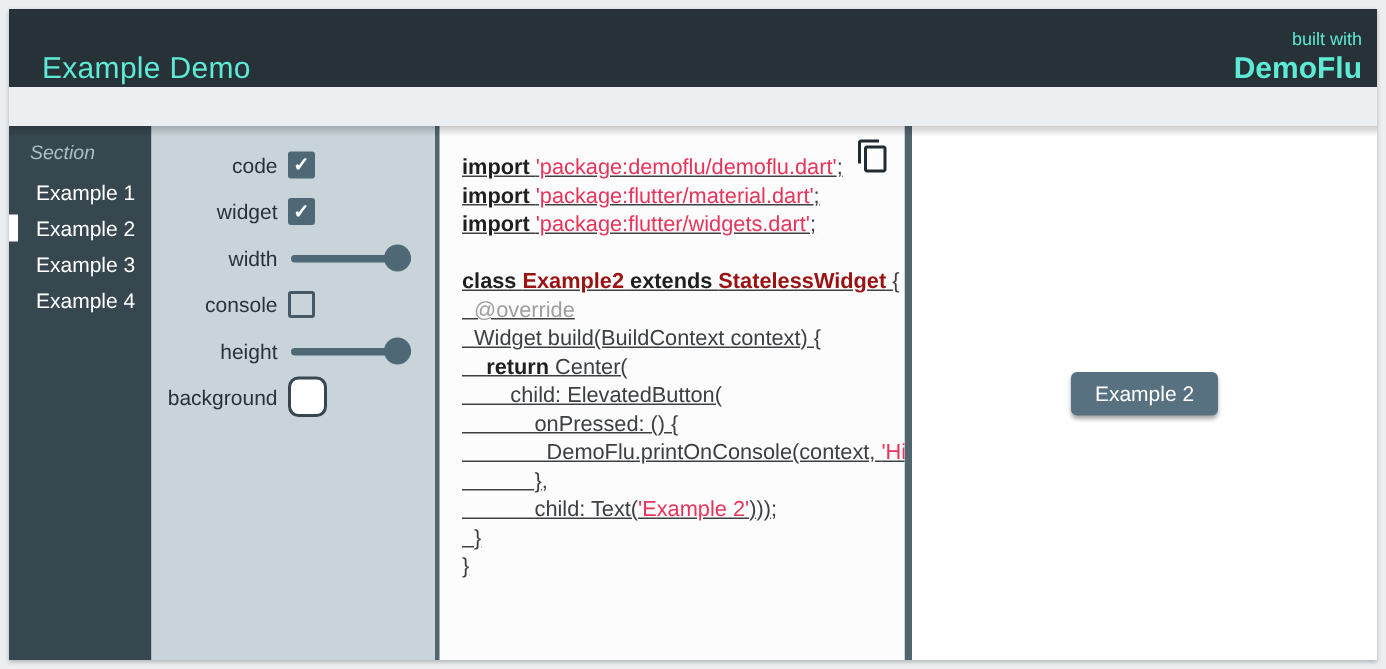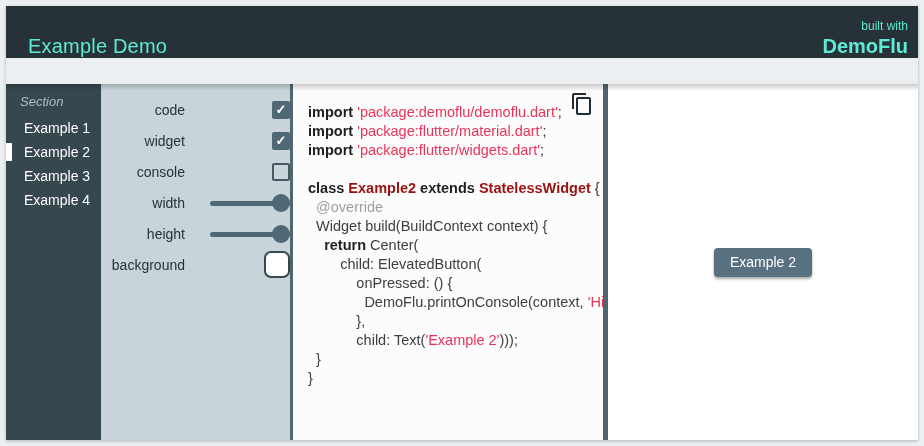--- a/index.html
+++ b/index.html
@@ -16,35 +16,35 @@
   .body { flex:1; display:flex; position:relative; min-height:0;margin-top:26px; }
   .body::before { content:""; position:absolute; left:0; right:0; top:0; height:7px;
     background:linear-gradient(rgba(0,0,0,0.20), rgba(0,0,0,0)); z-index:6; pointer-events:none; }
 
   .sidebar { flex:0 0 95px; background:var(--sidebar-bg,#37474F); color:#fff; padding-top:10px; }
   .section-label { font-style:italic; font-size:13px; color:#AFBEC6; padding-left:14px; height:22px; }
   .side-item { height:24px; line-height:24px; padding-left:18px; font-size:14px; position:relative; cursor:pointer; white-space:nowrap; }
   .side-item.selected::before { content:""; position:absolute; left:0; top:3px; width:6px; height:18px; background:#fff; }
 
   .controls { flex:0 0 189px; background:var(--controls-bg,#C9D4DA); padding-top:10px; }
-  .ctrl-row { height:31px; display:flex; align-items:center;justify-content:space-between; }
+  .ctrl-row { height:31px; display:flex; align-items:center; }
   .ctrl-label { flex:0 0 84px; text-align:right; font-size:14px; color:#263238; }
   .ctrl-field { margin-left:7px; display:flex; align-items:center; }
   .checkbox { width:18px; height:18px; border-radius:2px; border:2px solid #455A64; display:flex; align-items:center; justify-content:center; cursor:pointer; background:transparent; }
   .checkbox.checked { border:none; background:var(--accent,#4E6875); }
   .checkbox.checked::after { content:"\2713"; color:#fff; font-size:13px; font-weight:bold; line-height:1; }
   .slider { position:relative; width:80px; height:18px; margin-left:2px; cursor:pointer; }
   .slider-track { position:absolute; left:0; right:0; top:7px; height:5px; border-radius:2.5px; background:var(--accent,#4E6875); }
   .slider-thumb { position:absolute; top:0; width:18px; height:18px; border-radius:50%; background:var(--accent,#4E6875); }
   .swatch { width:26px; height:27px; border-radius:7px; border:2px solid #36474F; background:#fff; cursor:pointer; }
 
   .code-panel { flex:1 1 0; background:#FCFCFC; border-left:3px solid var(--divider,#51656F); position:relative; overflow:hidden; min-width:0; }
   .copy-btn { position:absolute; top:7px; right:8px; width:26px; height:26px; background:transparent; border:none; padding:1px; cursor:pointer; }
   .code { padding:19px 8px 0 15px; font-size:14.5px; line-height:19px; white-space:pre; color:var(--code-plain,#3C4043); }
-  .code-line { min-height:19px; }
+  .code-line { min-height:19px;text-decoration:underline; }
   .tok-keyword { font-weight:bold; color:var(--code-keyword,#1F1F1F); }
   .tok-string { color:var(--code-string,#E8345A); }
   .tok-class { font-weight:bold; color:var(--code-classname,#9A1212);text-align:center; }
   .tok-annotation { color:var(--code-annotation,#9E9E9E);text-align:right; }
 
   .divider { flex:0 0 5px; background:var(--divider,#51656F); }
 
   .preview { flex:1 1 0; background:#FFFFFF; display:flex; align-items:center; justify-content:center; min-width:0; }
   .demo-btn { background:var(--accent-button,#577181); color:#fff; border:none; border-radius:4px; font-size:14px; font-family:inherit; padding:0 16px; height:29px; box-shadow:0 2px 3px rgba(0,0,0,0.35); cursor:pointer; }
 </style>
@@ -81,33 +81,33 @@
               <span class="checkbox checked"></span>
             </span>
         </div>
         <div class="ctrl-row">
           <span class="ctrl-label">widget</span>
           <span class="ctrl-field">
               <span class="checkbox checked"></span>
             </span>
         </div>
         <div class="ctrl-row">
-          <span class="ctrl-label">console</span>
-          <span class="ctrl-field">
-              <span class="checkbox"></span>
-            </span>
-        </div>
-        <div class="ctrl-row">
           <span class="ctrl-label">width</span>
           <span class="ctrl-field">
             <span class="slider">
               <span class="slider-track"></span>
               <span class="slider-thumb" style="left: calc(100% - 18px);"></span>
             </span>
           </span>
+        </div>
+        <div class="ctrl-row">
+          <span class="ctrl-label">console</span>
+          <span class="ctrl-field">
+              <span class="checkbox"></span>
+            </span>
         </div>
         <div class="ctrl-row">
           <span class="ctrl-label">height</span>
           <span class="ctrl-field">
             <span class="slider">
               <span class="slider-track"></span>
               <span class="slider-thumb" style="left: calc(100% - 18px);"></span>
             </span>
           </span>
         </div>

